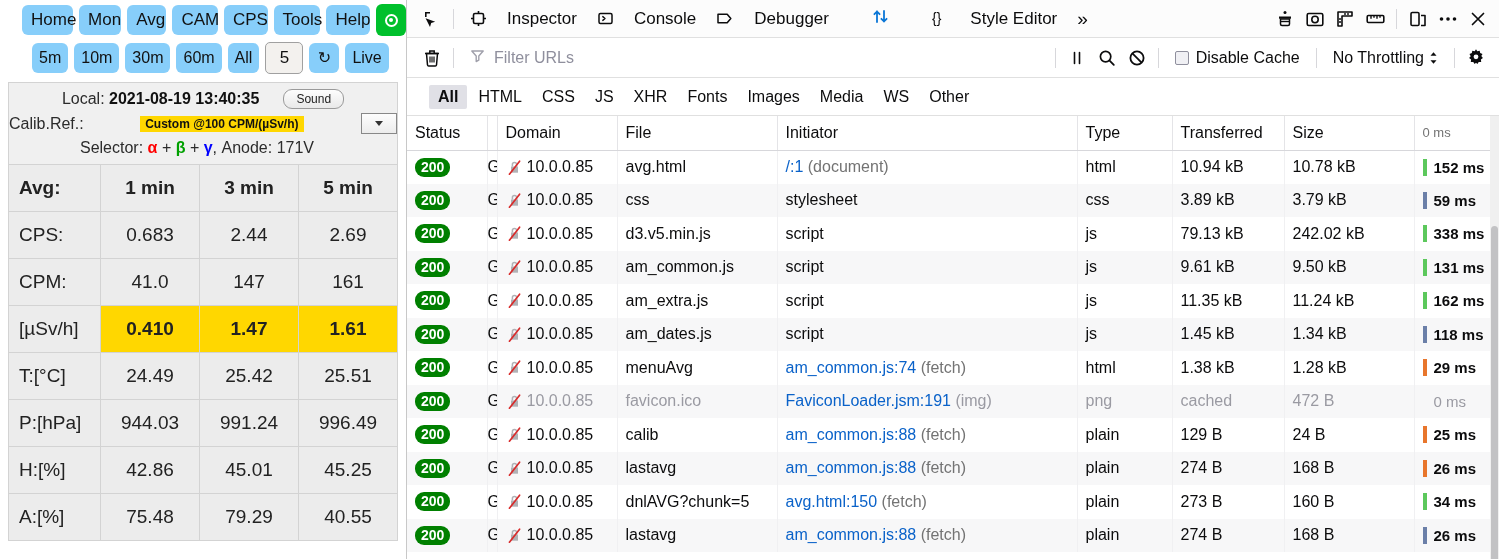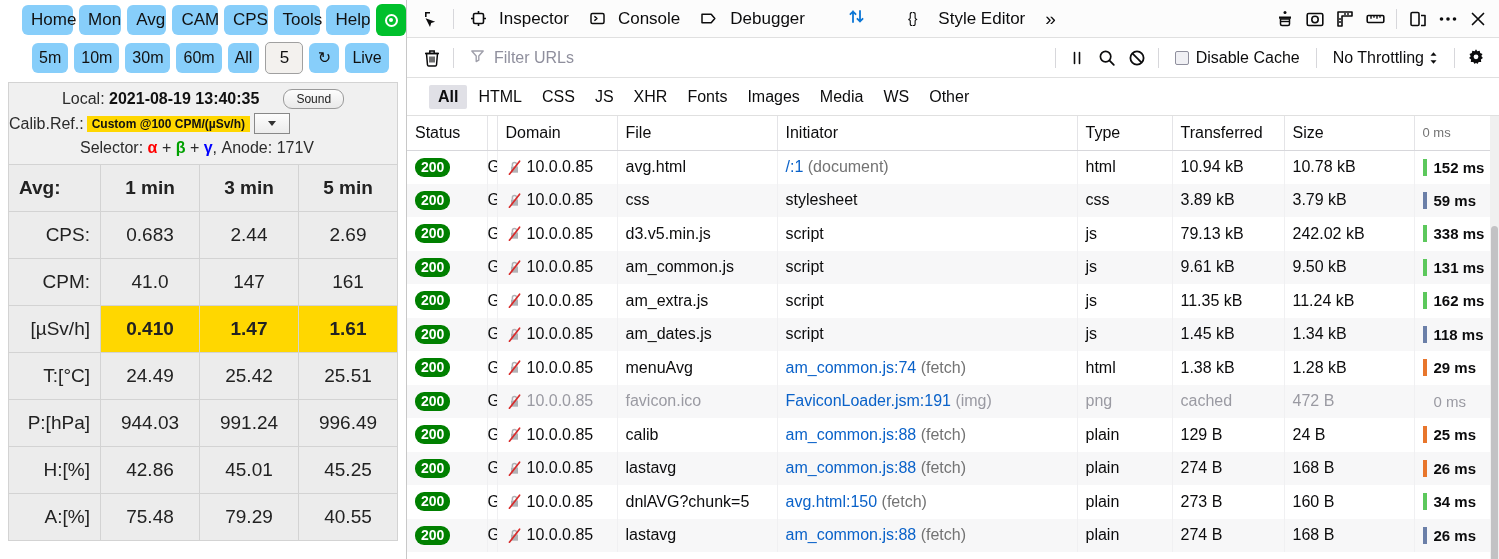--- a/index.html
+++ b/index.html
@@ -102,21 +102,21 @@
     font-size: 12px;
     padding: 2px 12px;
     color: #222;
     cursor: pointer;
     font-family: "Liberation Sans", sans-serif;
     margin-left: 14px;
   }
   .line-calib {
     display: flex;
     align-items: center;
-    justify-content: flex-start;
+    justify-content: space-between;
     font-size: 16px;
     color: #2b2b2b;
     padding: 3px 0 1px 0;
   }
   .calib-val {
     background: #ffd700;
     font-weight: bold;
     color: #111;
     padding: 1px 5px;
     margin-left: 3px;
@@ -169,21 +169,21 @@
   }
   #data-table th { font-weight: bold; font-size: 19px; }
   #data-table th.rowlab, #data-table td.rowlab { text-align: left; width: 92px; }
   #data-table th.colh { text-align: center; }
   #data-table td.num { text-align: center; }
   #data-table tr.highlight td.num {
     background: #ffd700;
     font-weight: bold;
     margin-left: 9px;
   }
-  #data-table td.rowlab { font-size: 19px; text-align: right; }
+  #data-table td.rowlab { font-size: 19px; }
 
   
   #devtools {
     flex: 1 1 auto;
     height: 559px;
     background: #ffffff;
     border-left: 1px solid #c8c8c8;
     display: flex;
     flex-direction: column;
     overflow: hidden;
@@ -205,21 +205,21 @@
     color: #0c0c0d;
     flex: 0 0 auto;
   }
   .tb-sep {
     width: 1px; height: 20px; background: #d7d7db; margin: 0 6px;
     flex: 0 0 auto;
   }
   .dt-tab {
     display: flex;
     align-items: center;
-    gap: 12px;
+    gap: 20px;
     padding: 0 10px;
     height: 22px;
     font-size: 17px;
     color: #0c0c0d;
     cursor: pointer;
     white-space: nowrap;
   }
   .dt-tab.active { color: #0a76d6; flex-direction: column; }
   .dt-tab .tico { display: flex; align-items: center; }
   .dt-chevrons {

